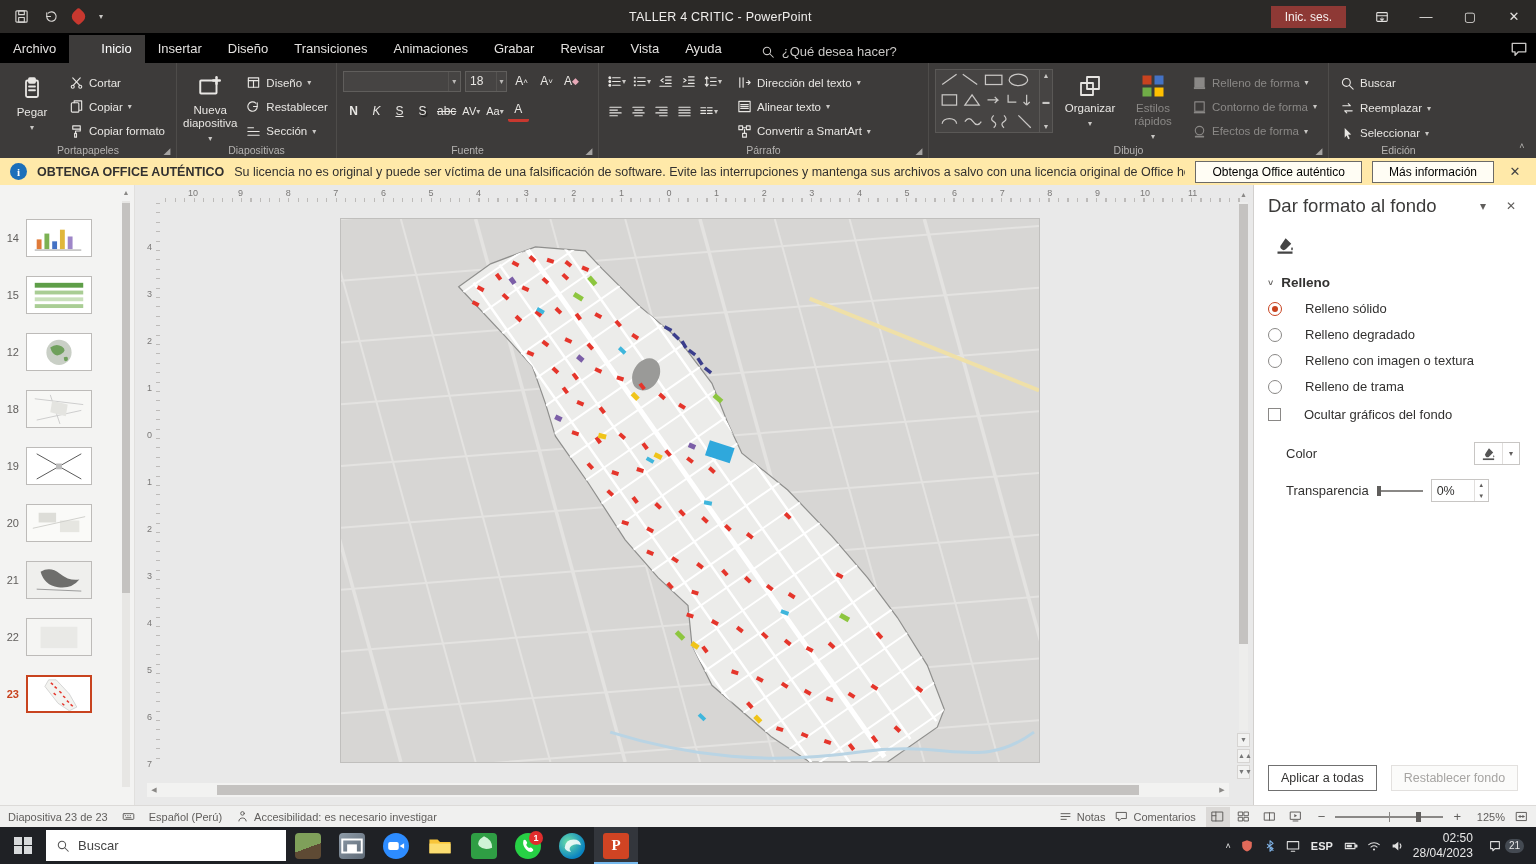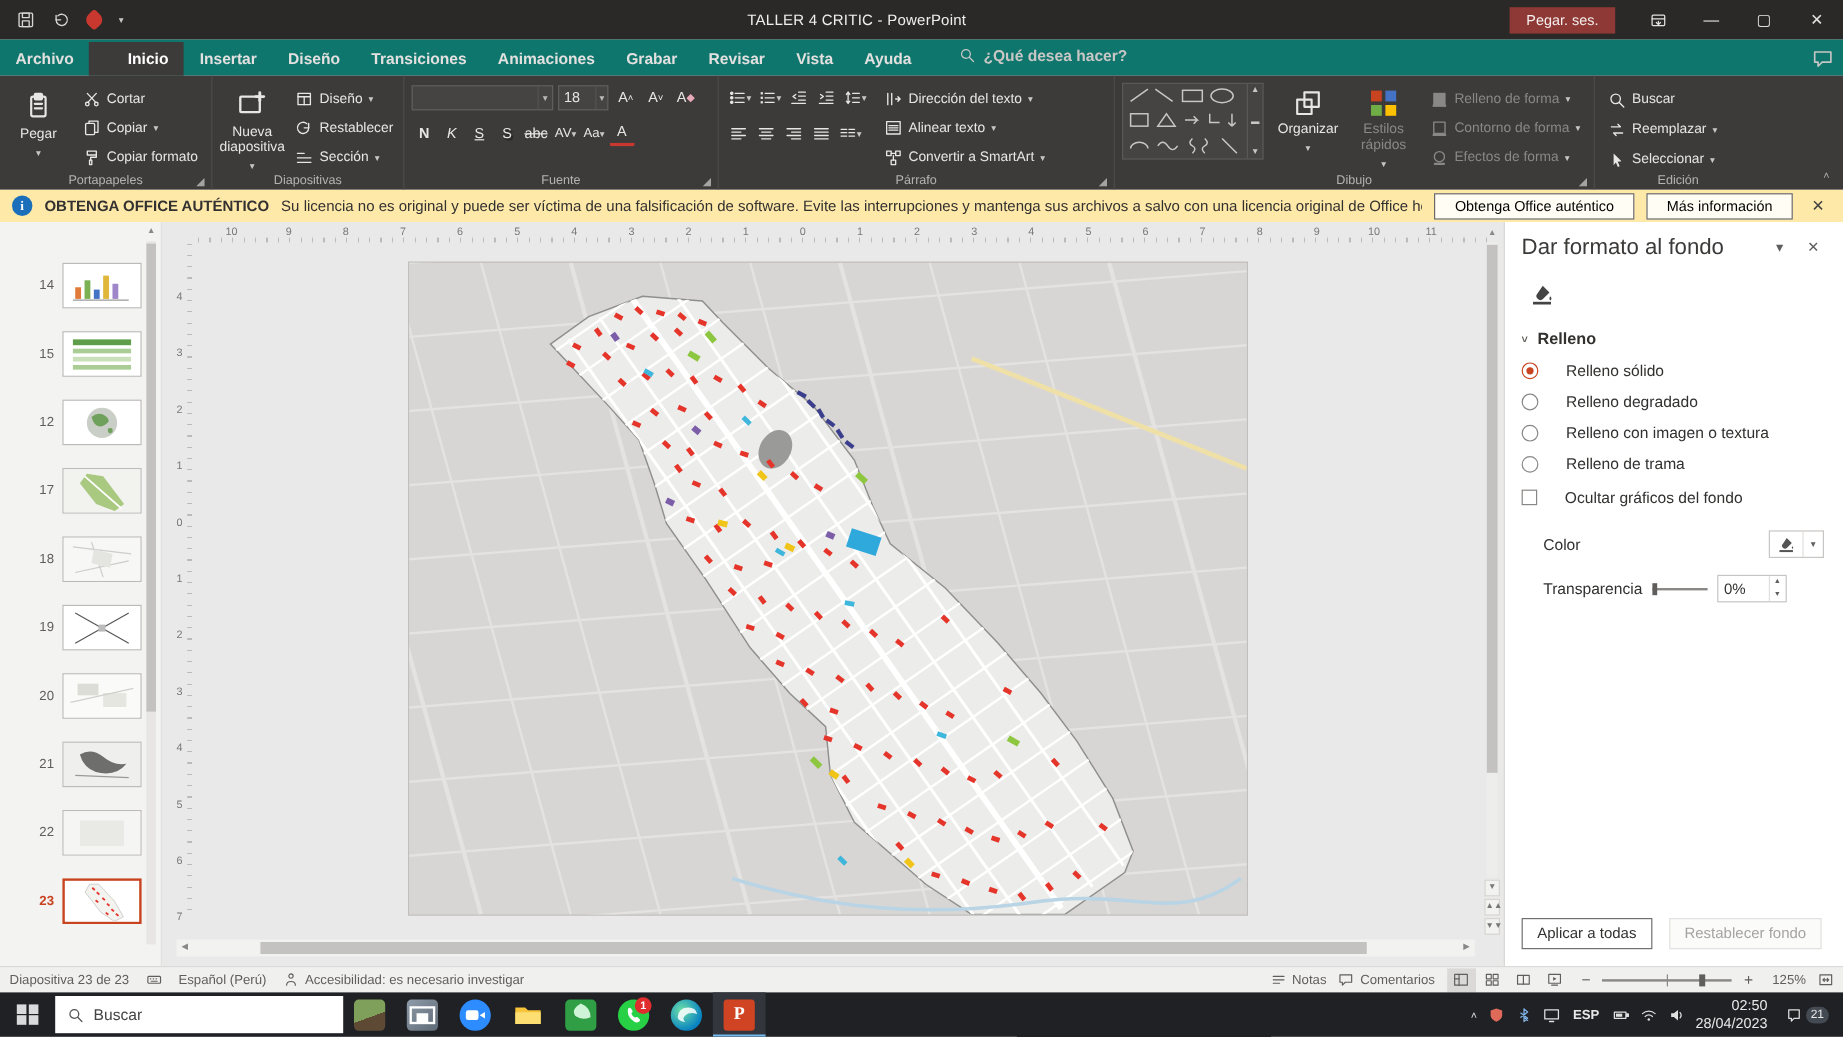--- a/index.html
+++ b/index.html
@@ -12,21 +12,21 @@
   .qat { display:flex; align-items:center; gap:14px; padding-left:14px; width:170px; }
   .qat .ic { width:15px; height:15px; color:#D8D6D3; }
   .pen-red { width:13px; height:13px; background:#C8382F; border-radius:3px 6px 3px 6px; transform:rotate(45deg); }
   .tb-title { flex:1; text-align:center; font-size:12.5px; color:#F0EEEC; letter-spacing:.2px; }
   .tb-right { display:flex; align-items:center; height:100%; }
   .signin { background:#8E3935; color:#F5EFEE; font-size:12px; padding:4px 14px; margin-right:14px; cursor:default; }
   .winbtn { width:44px; height:33px; display:flex; align-items:center; justify-content:center; color:#E3E1DF; font-size:13px; }
   .winbtn .ic { width:14px; height:14px; }
 
   
-  .tabsrow { height:30px; background:#0f766e; display:flex; color:#E3E1DF; flex:none; position:relative;font-weight:bold; }
+  .tabsrow { height:30px; background:#000000; display:flex; align-items:flex-end; color:#E3E1DF; flex:none; position:relative; }
   .tab { padding:6px 13px 7px; font-size:13px; white-space:nowrap; cursor:default; }
   .tab.active { background:#3D3B3A; color:#FFFFFF;padding-left:32px; }
   .ribbon-search { display:flex; align-items:center; gap:7px; margin-left:26px; margin-bottom:4px; color:#C9C7C5; font-size:13px; }
   .ribbon-search .ic { width:14px; height:14px; }
   .tabs-feedback { position:absolute; right:8px; bottom:5px; width:18px; height:18px; color:#C9C7C5; }
 
   
   .ribbon { height:95px; background:#3D3B3A; color:#E8E6E3; display:flex; flex:none; position:relative; }
   .rgroup { position:relative; height:100%; padding:6px 6px 16px; flex:none; }
   .rgroup + .rgroup { border-left:1px solid #4E4C4A; }
@@ -61,21 +61,21 @@
   .warn-msg { flex:1; white-space:nowrap; overflow:hidden; }
   .warn-btn { border:1px solid #6B6A67; background:#FFFDF4; padding:3px 16px; font-size:12px; white-space:nowrap; }
   .warn-close { width:22px; text-align:center; font-size:13px; color:#444; }
 
   
   .main { flex:1; display:flex; min-height:0; }
 
   
   .thumbs-col { width:135px; background:#F3F3F2; position:relative; flex:none; border-right:1px solid #E1E0DE; }
   .thumb-list { position:absolute; top:24px; left:0; right:16px; }
-  .thumb-item { display:flex; align-items:center; height:57px;justify-content:flex-end; }
+  .thumb-item { display:flex; align-items:center; height:57px; }
   .thumb-num { width:26px; text-align:right; padding-right:7px; font-size:11px; color:#605E5C; }
   .thumb-item.sel .thumb-num { color:#C8431F; font-weight:bold; }
   .thumb-card { width:66px; height:38px; background:#fff; border:1px solid #BDBBB9; overflow:hidden; }
   .thumb-item.sel .thumb-card { border:2px solid #C8431F; }
   .thumb-sb { position:absolute; top:2px; right:2px; bottom:4px; width:12px; }
   .thumb-sb .arrow { height:12px; color:#8A8886; font-size:7px; text-align:center; line-height:12px; }
   .thumb-sb .track { position:absolute; top:14px; bottom:14px; left:2px; width:8px; background:#E7E6E4; }
   .thumb-sb .thumbbar { position:absolute; top:16px; left:2px; width:8px; height:390px; background:#C4C2C0; }
 
   
@@ -189,21 +189,21 @@
           <svg viewBox="0 0 16 16" fill="none" stroke="currentColor" stroke-width="1.2" stroke-linecap="round" stroke-linejoin="round">
             <path d="M4 4 v4 h4"></path>
             <path d="M4 8 a5 5 0 1 0 1.5 -3.5"></path>
           </svg>
         </span>
       <span class="pen-red"></span>
       <span class="chev">▾</span>
     </div>
     <div class="tb-title">TALLER 4 CRITIC  -  PowerPoint</div>
     <div class="tb-right">
-      <div class="signin">Pegar. ses.</div>
+      <div class="signin">Inic. ses.</div>
       <div class="winbtn">
           <span class="ic">
             <svg viewBox="0 0 16 16" fill="none" stroke="currentColor" stroke-width="1.2" stroke-linecap="round" stroke-linejoin="round">
               <rect x="2" y="3" width="12" height="10" rx="1"></rect>
               <line x1="2" y1="6.5" x2="14" y2="6.5"></line>
               <path d="M8 9 v3 m0 0 l-2 -2 m2 2 l2 -2"></path>
             </svg>
           </span>
         </div>
       <div class="winbtn">—</div>
@@ -689,28 +689,20 @@
                 <rect x="8" y="28" width="50" height="4" fill="#A9CD94"></rect>
               </svg></div>
           </div>
           <div class="thumb-item">
             <div class="thumb-num">12</div>
             <div class="thumb-card"><svg viewBox="0 0 66 38">
                 <rect width="66" height="38" fill="#fff"></rect>
                 <circle cx="33" cy="19" r="13" fill="#C9CFC6"></circle>
                 <path d="M24 14 q6 -5 12 -1 q6 4 -1 8 q-8 4 -11 -7" fill="#6FA05C"></path>
                 <path d="M38 24 q5 -2 4 3 q-4 3 -4 -3" fill="#6FA05C"></path>
-              </svg></div>
-          </div>
-          <div class="thumb-item">
-            <div class="thumb-num">17</div>
-            <div class="thumb-card"><svg viewBox="0 0 66 38">
-                <rect width="66" height="38" fill="#F2F2EF"></rect>
-                <polygon points="20,4 34,6 52,30 44,36 28,30 14,12" fill="#A8C97F"></polygon>
-                <line x1="18" y1="6" x2="50" y2="34" stroke="#fff" stroke-width="1.5"></line>
               </svg></div>
           </div>
           <div class="thumb-item">
             <div class="thumb-num">18</div>
             <div class="thumb-card"><svg viewBox="0 0 66 38">
                 <rect width="66" height="38" fill="#F7F7F5"></rect>
                 <line x1="8" y1="8" x2="58" y2="14" stroke="#CCC"></line>
                 <line x1="10" y1="30" x2="56" y2="20" stroke="#CCC"></line>
                 <line x1="24" y1="4" x2="34" y2="34" stroke="#CCC"></line>
                 <polygon points="26,10 42,14 40,26 24,22" fill="#E4E4E0"></polygon>

